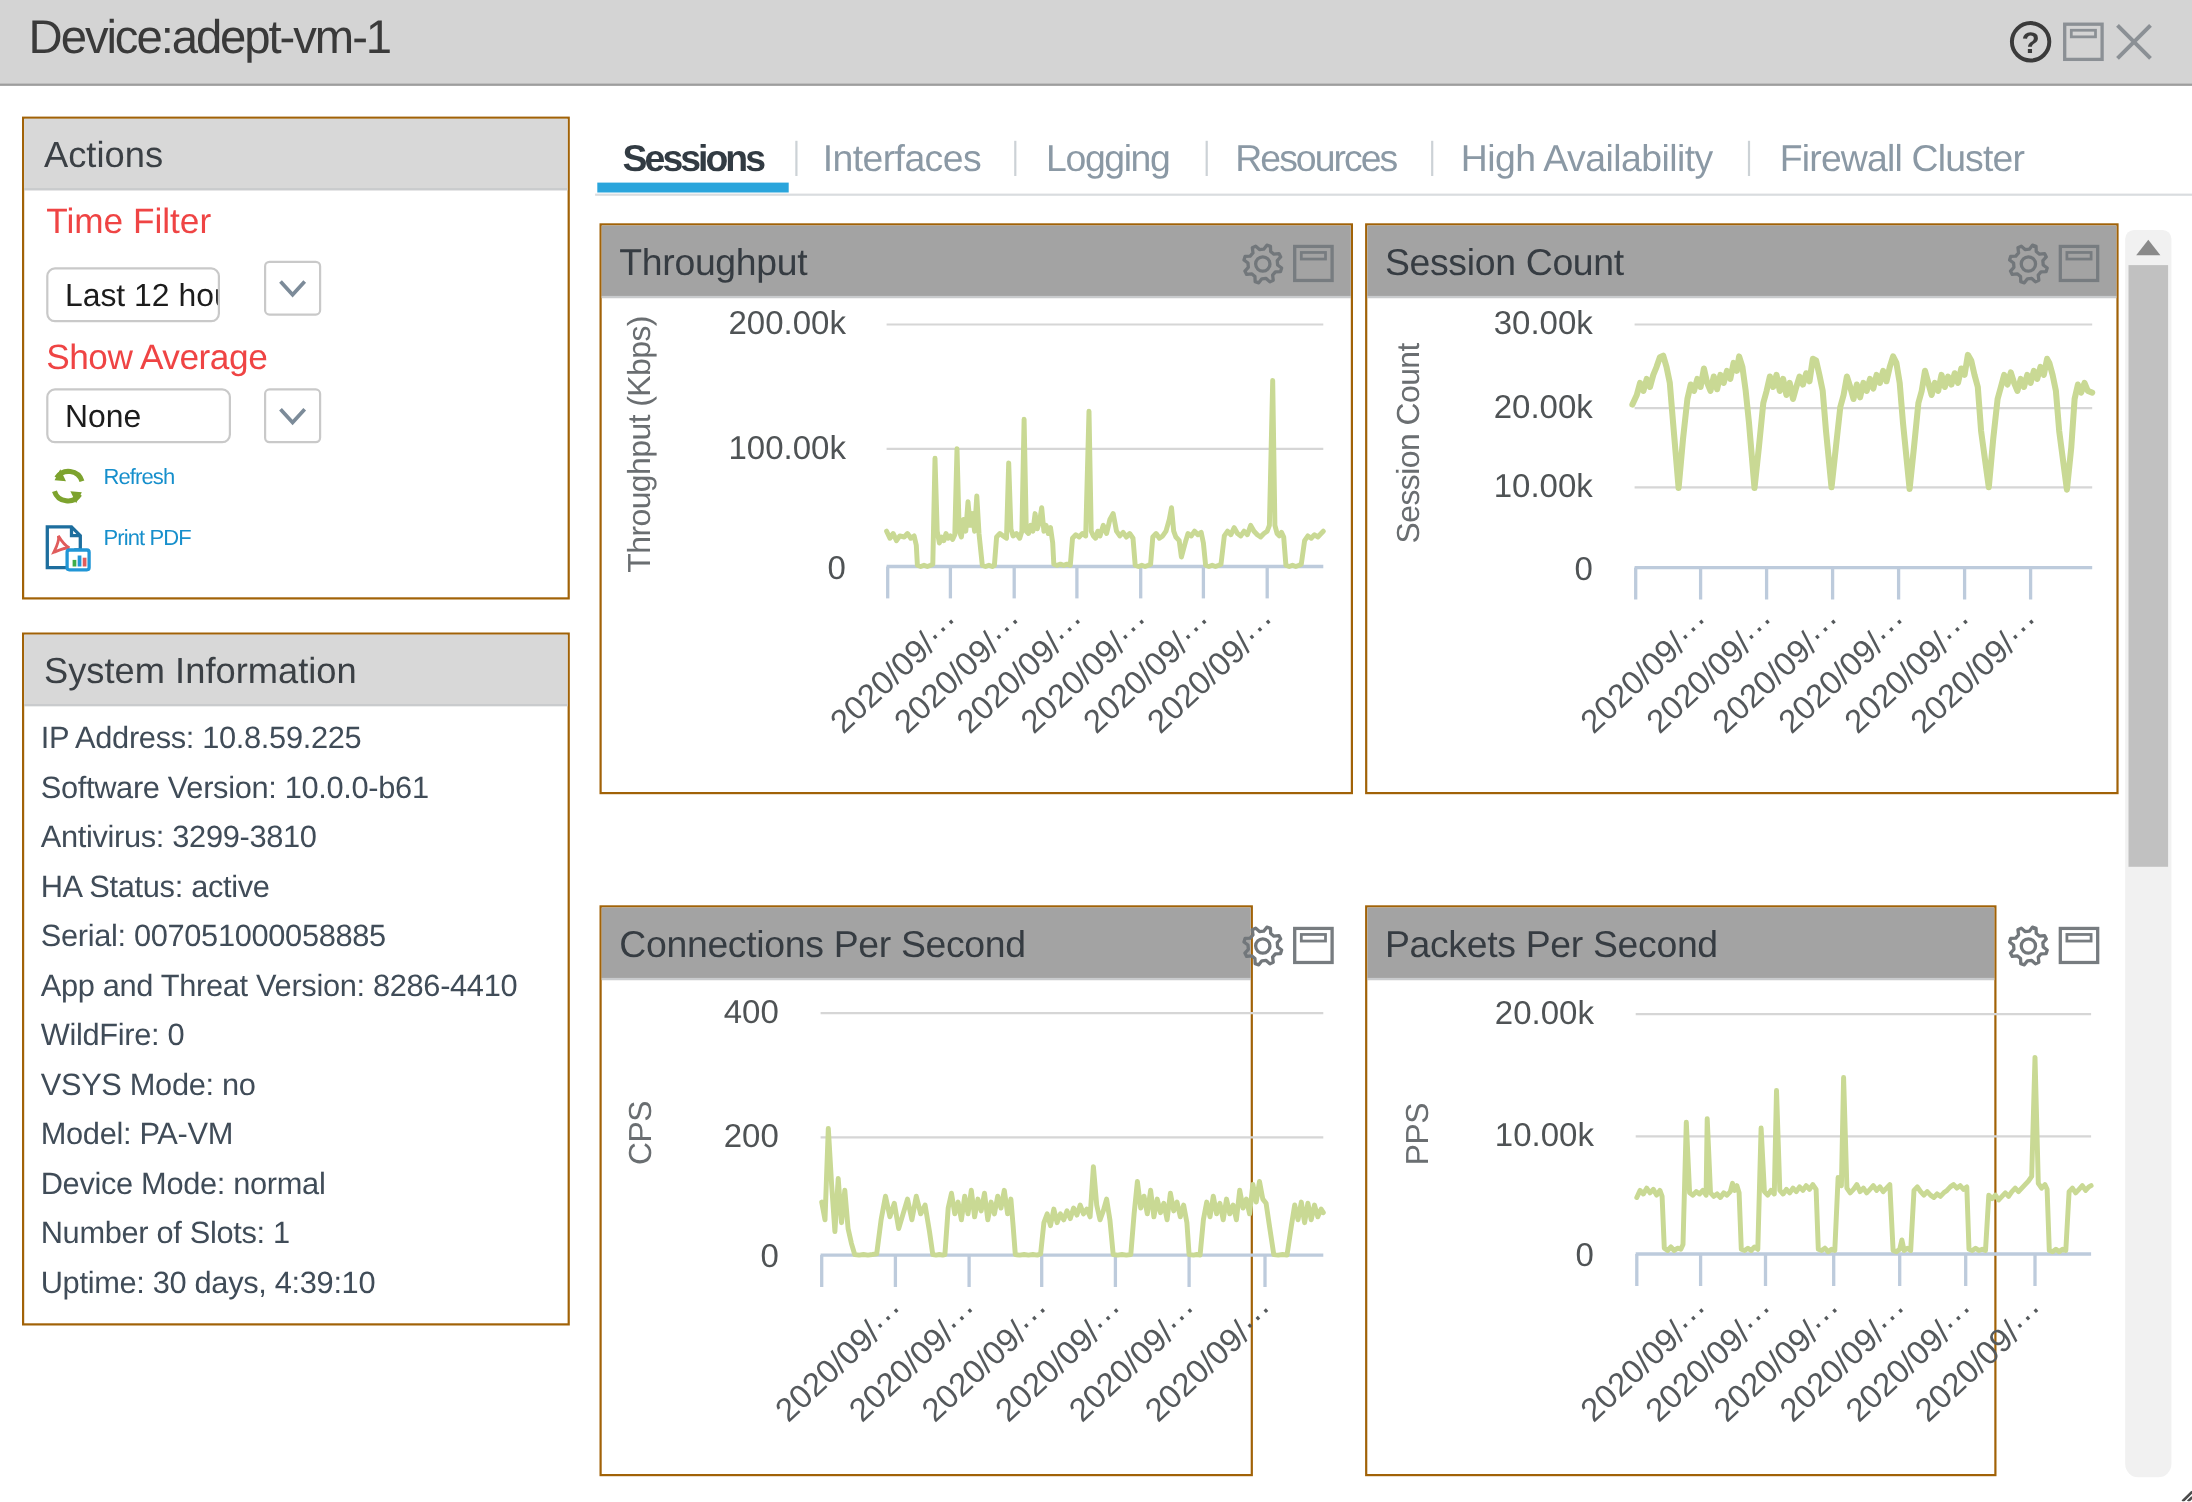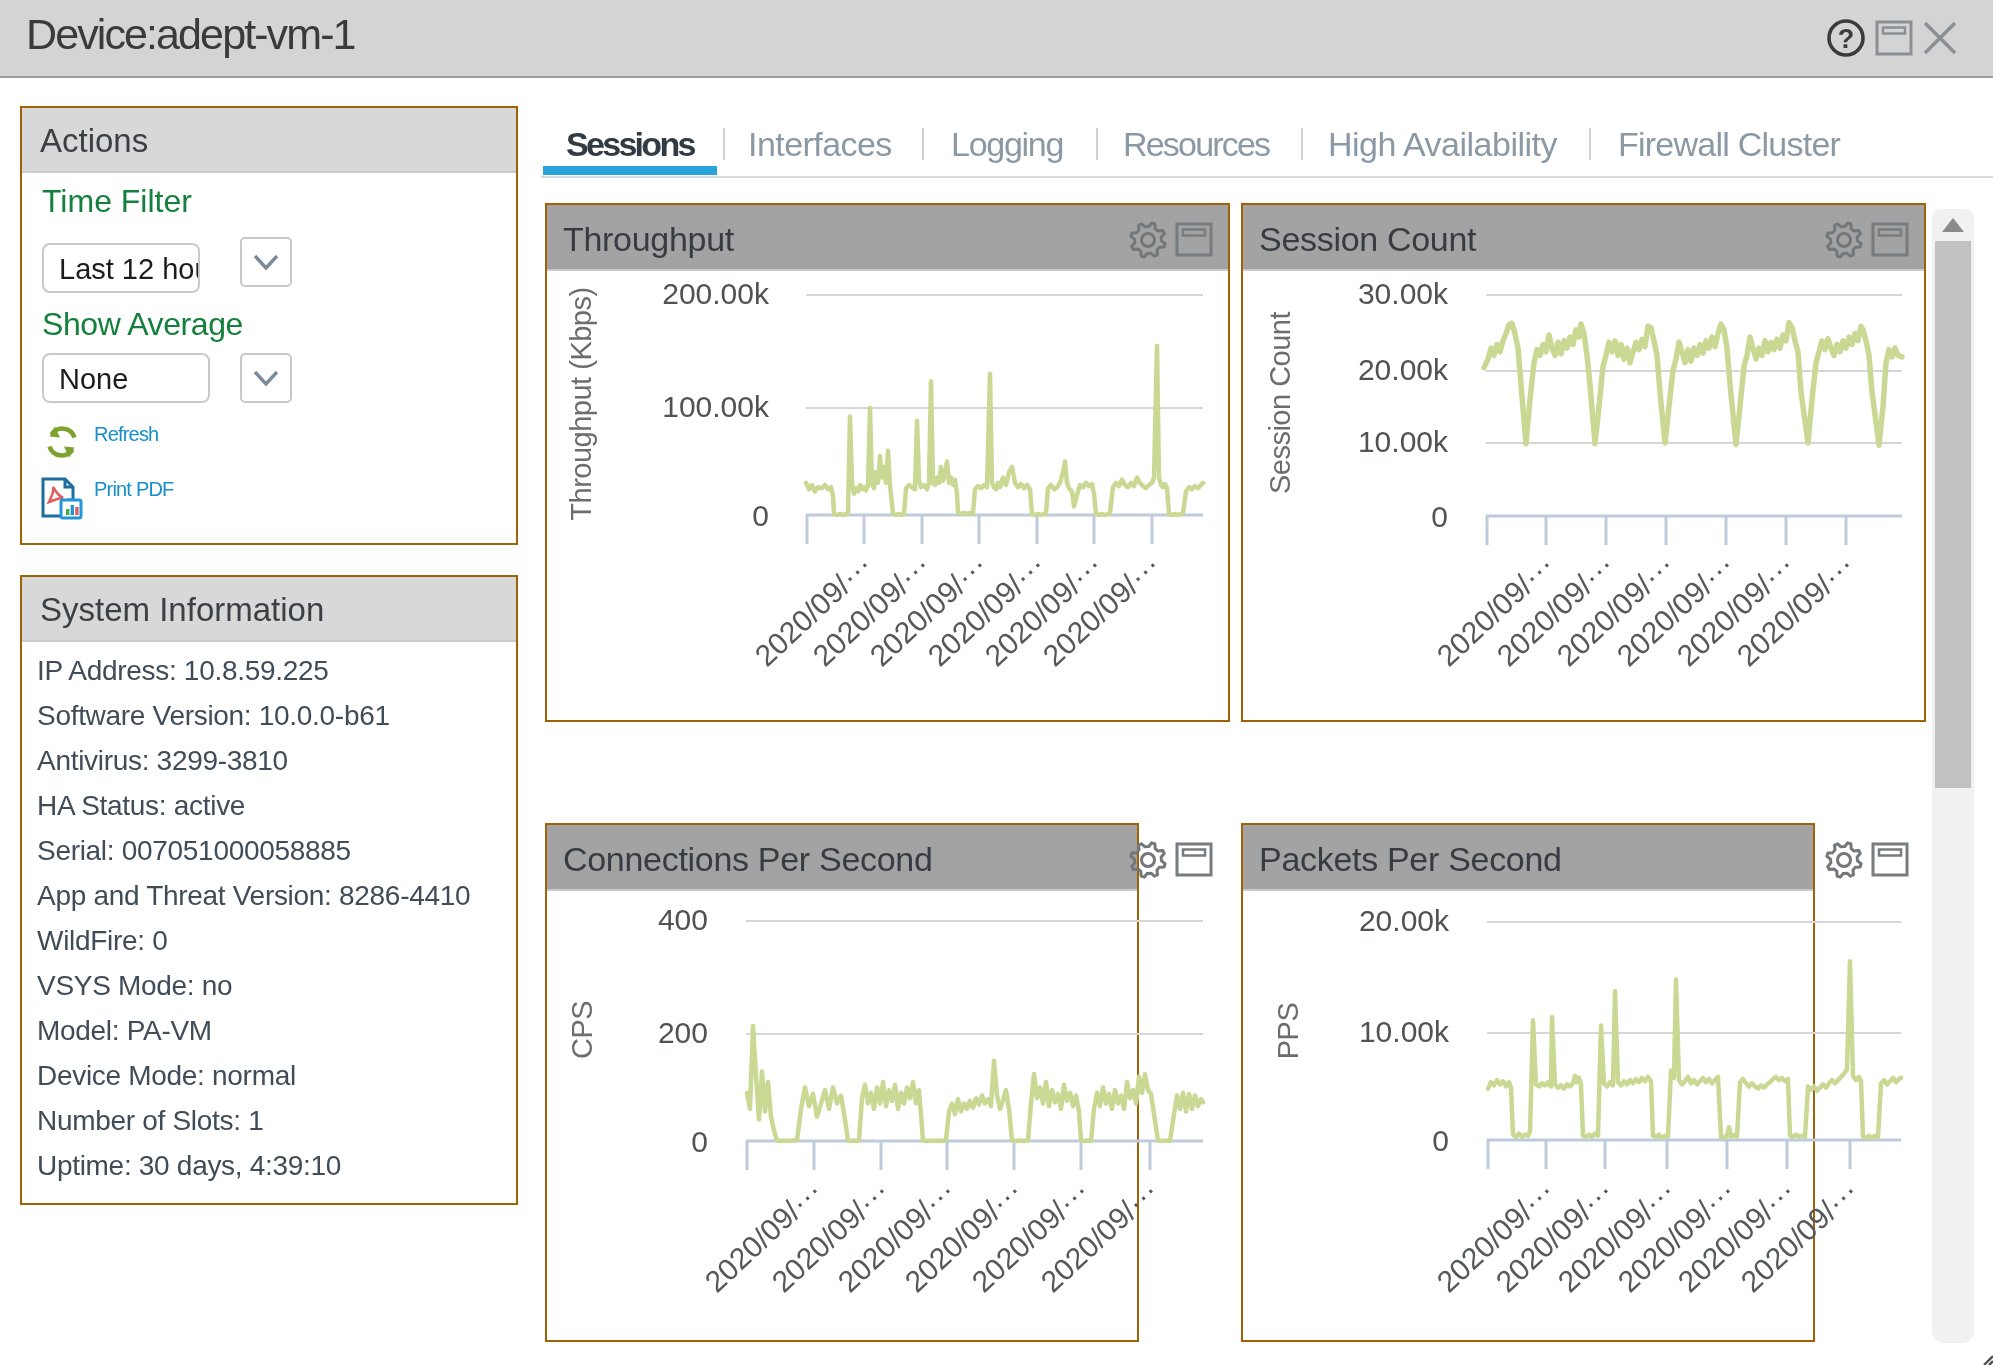--- a/index.html
+++ b/index.html
@@ -3,21 +3,21 @@
 html,body{margin:0;padding:0;width:1993px;height:1365px;background:#fff;
  font-family:"Liberation Sans",sans-serif;overflow:hidden;position:relative}
 .abs{position:absolute}
 .titlebar{position:absolute;left:0;top:0;width:1993px;height:76px;background:#d4d4d4;border-bottom:2px solid #9d9d9d}
 .title{position:absolute;left:26px;top:10px;font-size:43px;color:#3a3a3a;letter-spacing:-1.9px}
 .panel{position:absolute;background:#fff;border:2px solid #a16207;box-sizing:border-box}
 .phdr{position:relative;height:64px;background:#a3a3a3;border-bottom:2px solid #c9cbcd}
 .ptitle{position:absolute;left:16px;top:15px;font-size:34px;letter-spacing:-1.3px;color:#363c42;letter-spacing:-0.3px}
 .sphdr{position:relative;height:63px;background:#d8d8d8;border-bottom:2px solid #c9cbcd}
 .sptitle{position:absolute;left:18px;top:14px;font-size:33px;color:#3b4045}
-.flabel{position:absolute;font-size:32px;color:#15803d}
+.flabel{position:absolute;font-size:32px;color:#ef4444}
 .selfield{position:absolute;background:#fff;border:2px solid #c9c9c9;border-radius:8px;box-sizing:border-box;font-size:29px;color:#1c1c1c;white-space:nowrap;overflow:hidden}
 .selbtn{position:absolute;background:#fff;border:2px solid #c9c9c9;border-radius:5px;box-sizing:border-box}
 .link{position:absolute;font-size:20px;letter-spacing:-0.8px;color:#168fcc}
 .sysline{position:absolute;left:15px;font-size:28px;letter-spacing:-0.3px;color:#404c58;white-space:nowrap}
 .tab{position:absolute;font-size:34px;color:#8b99a5;white-space:nowrap}
 .tabsep{position:absolute;width:2px;height:32px;background:#ccd2d6;top:128px}
 </style></head><body>
 
 <div class="titlebar"></div>
 <span class="title">Device:adept-vm-1</span>

